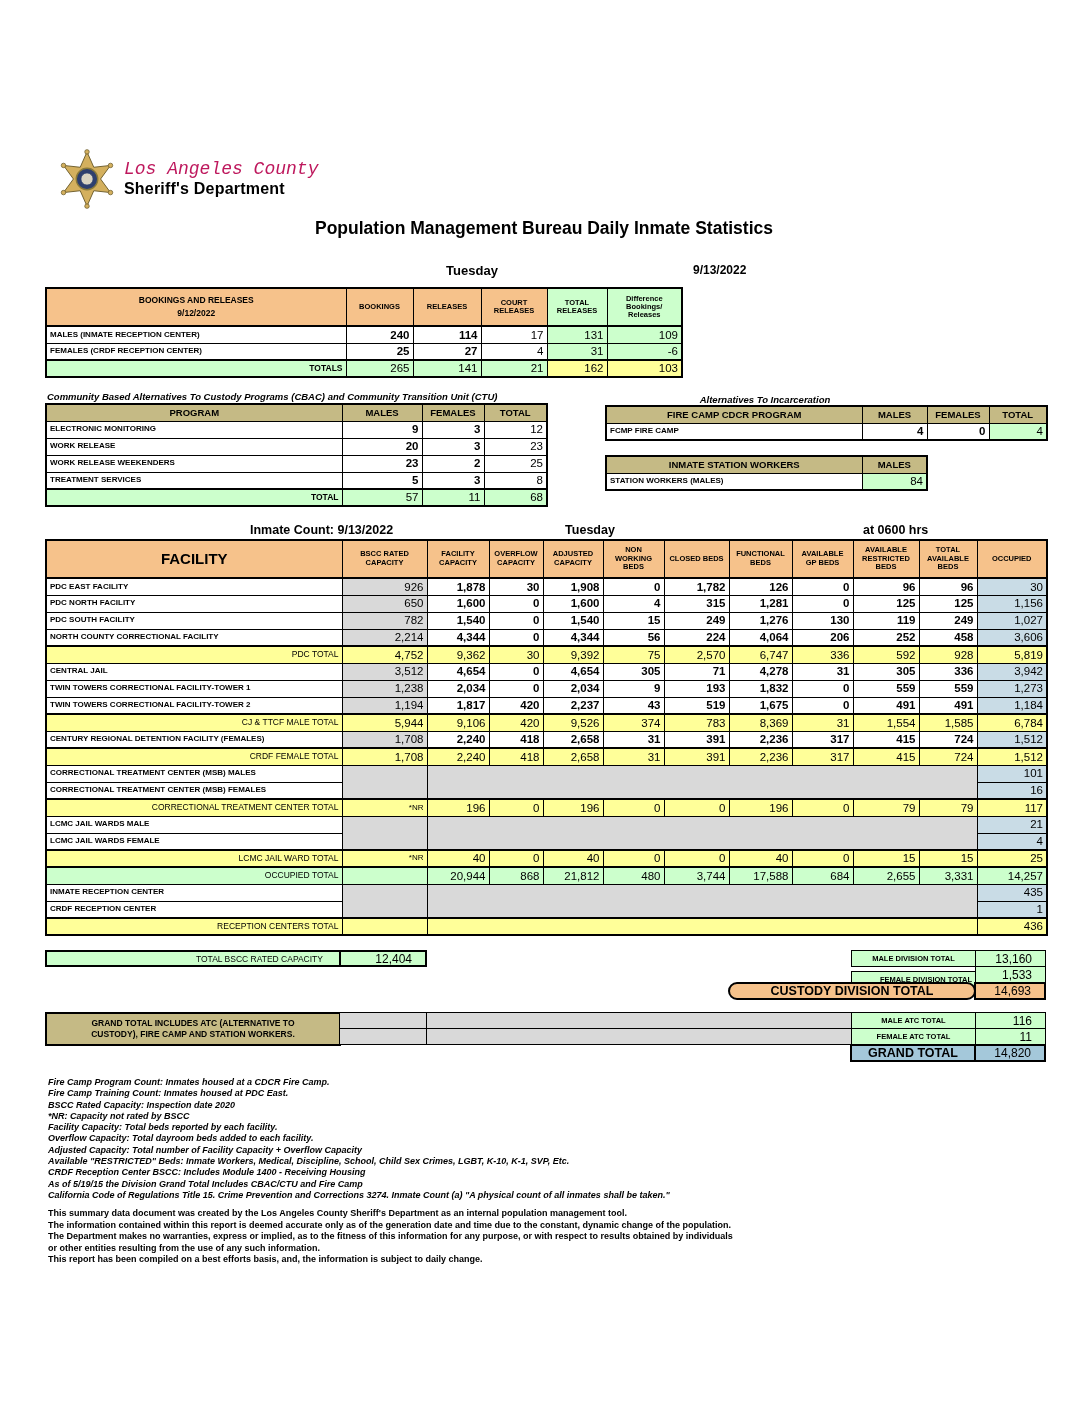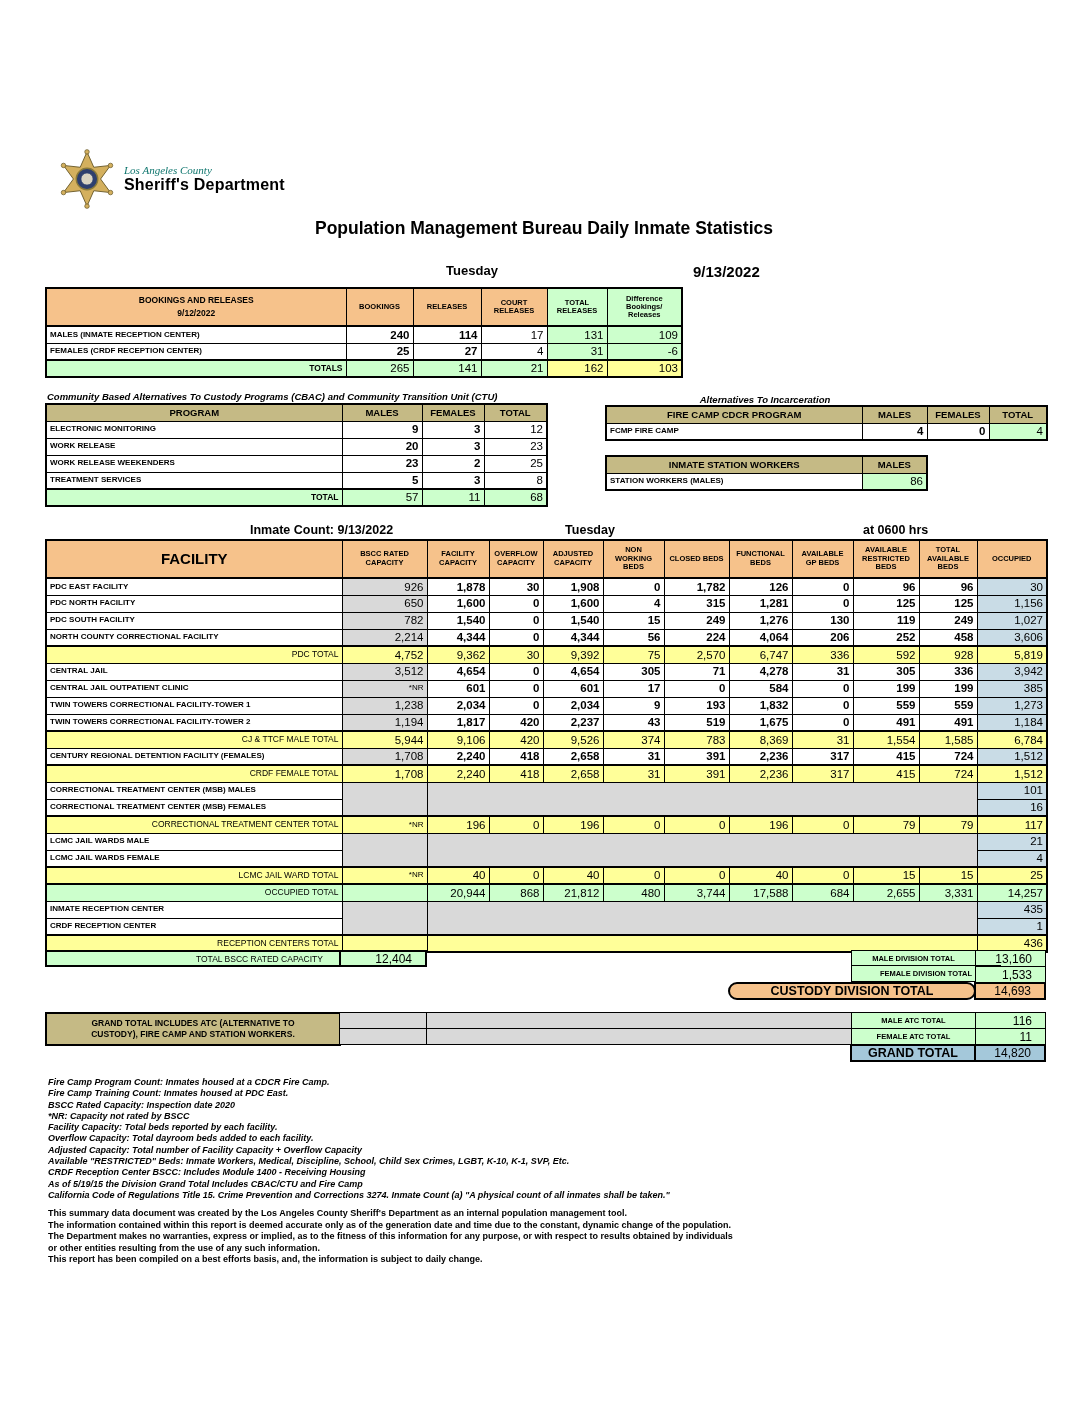--- a/index.html
+++ b/index.html
@@ -27,25 +27,25 @@
   .lab  { font-size:8px;  font-weight:bold; text-align:left; }
   .rlab { font-size:8.5px; text-align:right; }
   .num  { font-size:11.5px; text-align:right; }
   .nsm  { font-size:8px; text-align:right; }
   .b    { font-weight:bold; }
   .tt   { border-top-width:2px; }
   .cont { border-top-style:hidden; }
 
   
   .logo { position:absolute; left:58px; top:148px; display:flex; align-items:center; gap:8px; }
-  .logo-county { font-family:Liberation Serif, serif; font-style:italic; font-size:11px; color:#0f766e; line-height:1.1; }
+  .logo-county { font-family:Liberation Mono, monospace; font-style:italic; font-size:18px; color:#be185d; line-height:1.1; }
   .logo-dept   { font-size:16px; font-weight:bold; letter-spacing:.2px; line-height:1.1; }
   .doc-title { position:absolute; top:218px; left:0; width:100%; text-align:center; font-size:17.5px; font-weight:bold; }
   .top-weekday { position:absolute; top:263px; left:412px; width:120px; text-align:center; font-size:13px; font-weight:bold; }
-  .top-date    { position:absolute; top:263px; left:693px; font-size:15px; font-weight:bold; }
+  .top-date    { position:absolute; top:263px; left:693px; font-size:12px; font-weight:bold; }
 
   
   .bookings { position:absolute; left:45px; top:287px; width:636px; }
   .bookings td { height:17px; }
   .bookings .hdr { height:38px; }
   .bk-main div { line-height:1.5; font-size:8.5px; }
 
   
   .cbac-title { position:absolute; left:47px; top:391px; font-size:9.5px; font-weight:bold; font-style:italic; }
   .cbac { position:absolute; left:45px; top:403px; width:501px; }
@@ -239,21 +239,21 @@
         <col style="width:256px">
         <col style="width:65px">
       </colgroup>
     <tbody>
         <tr>
           <td class="tan-hdr">INMATE STATION WORKERS</td>
           <td class="tan-hdr">MALES</td>
         </tr>
         <tr>
           <td class="lab">STATION WORKERS (MALES)</td>
-          <td class="num bg-green">86</td>
+          <td class="num bg-green">84</td>
         </tr>
       </tbody>
   </table>
 
   <div class="count-label">Inmate Count: 9/13/2022</div>
   <div class="count-weekday">Tuesday</div>
   <div class="count-time">at 0600 hrs</div>
 
   <table class="factbl tbl-outer">
     <colgroup>
@@ -363,34 +363,20 @@
           <td class="num b">4,654</td>
           <td class="num b">305</td>
           <td class="num b">71</td>
           <td class="num b">4,278</td>
           <td class="num b">31</td>
           <td class="num b">305</td>
           <td class="num b">336</td>
           <td class="num bg-blue">3,942</td>
         </tr>
         <tr>
-          <td class="lab">CENTRAL JAIL OUTPATIENT CLINIC</td>
-          <td class="nsm bg-gray">*NR</td>
-          <td class="num b">601</td>
-          <td class="num b">0</td>
-          <td class="num b">601</td>
-          <td class="num b">17</td>
-          <td class="num b">0</td>
-          <td class="num b">584</td>
-          <td class="num b">0</td>
-          <td class="num b">199</td>
-          <td class="num b">199</td>
-          <td class="num bg-blue">385</td>
-        </tr>
-        <tr>
           <td class="lab">TWIN TOWERS CORRECTIONAL FACILITY-TOWER 1</td>
           <td class="num bg-gray">1,238</td>
           <td class="num b">2,034</td>
           <td class="num b">0</td>
           <td class="num b">2,034</td>
           <td class="num b">9</td>
           <td class="num b">193</td>
           <td class="num b">1,832</td>
           <td class="num b">0</td>
           <td class="num b">559</td>
@@ -540,21 +526,21 @@
       </tbody>
   </table>
 
   <div class="summary">
     <div class="sbox b2 bg-green slabel" style="left:0; width:296px; top:0;">TOTAL BSCC RATED CAPACITY</div>
     <div class="sbox b2 bg-green svalue" style="left:294px; width:88px; top:0;">12,404</div>
 
     <div class="sbox bg-green sclabel" style="left:806px; width:125px; top:0;">MALE DIVISION TOTAL</div>
     <div class="sbox bg-green svalue" style="left:930px; width:71px; top:0;">13,160</div>
 
-    <div class="sbox bg-green sclabel" style="left:806px; width:150px; top:15px;">FEMALE DIVISION TOTAL</div>
+    <div class="sbox bg-green sclabel" style="left:806px; width:150px; top:21px;">FEMALE DIVISION TOTAL</div>
     <div class="sbox bg-green svalue" style="left:930px; width:71px; top:16px;">1,533</div>
 
     <div class="sbox b2 bg-peach sbig" style="left:683px; width:248px; top:32px; height:18px;border-radius:9px;">CUSTODY DIVISION TOTAL</div>
     <div class="sbox b2 bg-peach svalue" style="left:929px; width:72px; top:32px; height:18px;">14,693</div>
   </div>
 
   <div class="grand">
     <div class="tan-note">
       <div>
         <div>GRAND TOTAL INCLUDES ATC (ALTERNATIVE TO</div>

